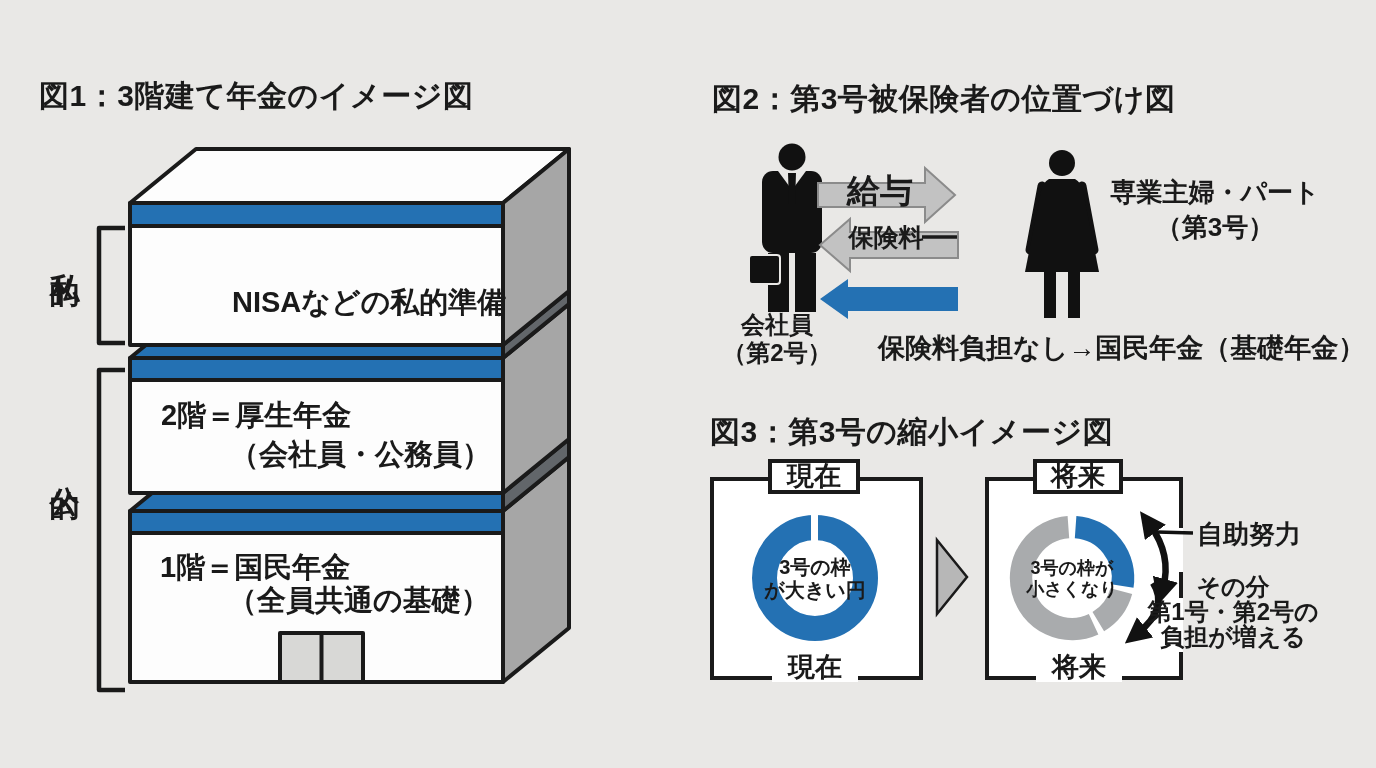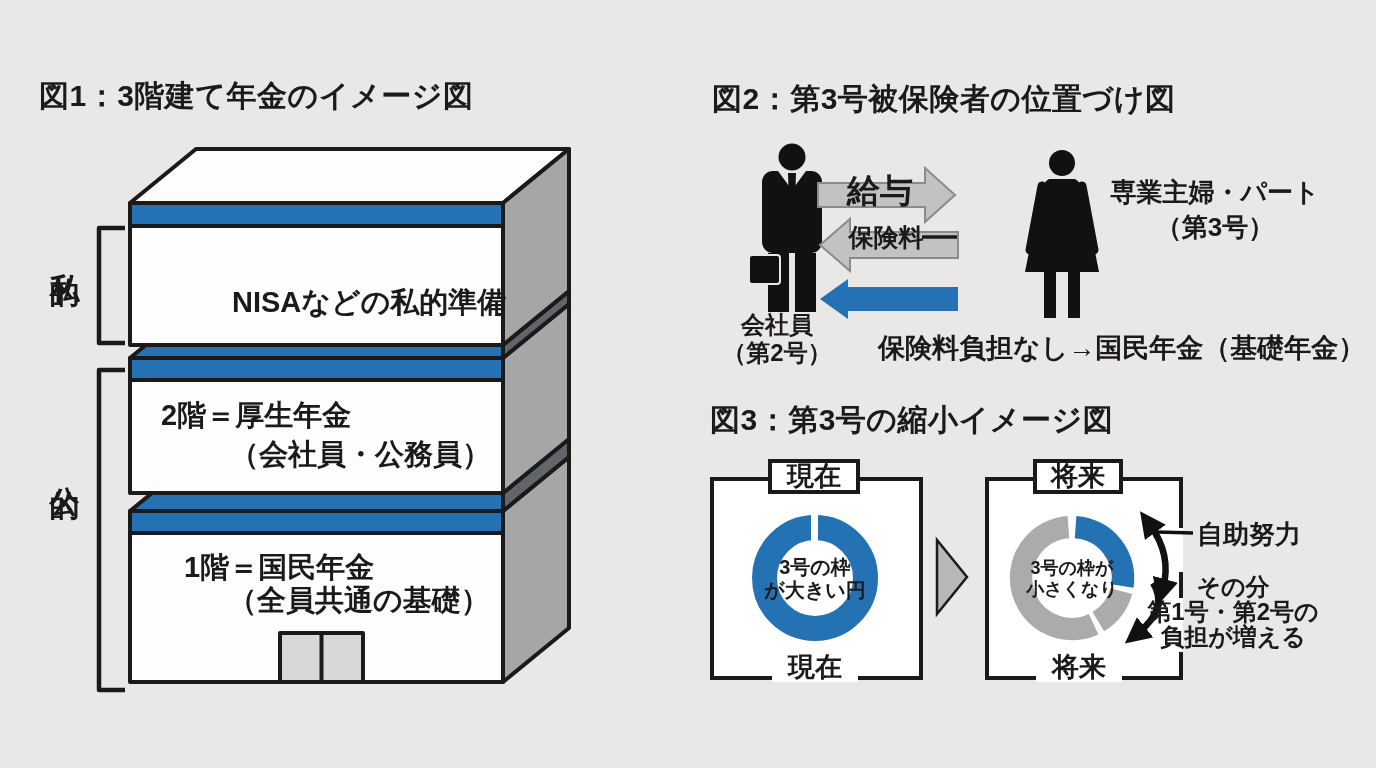--- a/index.html
+++ b/index.html
@@ -81,21 +81,21 @@
       <path d="M85,240 H59 V560 H85" fill="none" stroke-width="4.5"></path>
     </g>
   </svg>
 
   <div class="txt v-label z3" style="left:48px;top:250px;">私的</div>
   <div class="txt v-label z3" style="left:48px;top:463px;">公的</div>
 
   <div class="txt floor-text z3" style="left:232px;top:287px;">NISAなどの私的準備</div>
   <div class="txt floor-text z3" style="left:161px;top:400px;">2階＝厚生年金</div>
   <div class="txt floor-text z3" style="left:230px;top:439px;">（会社員・公務員）</div>
-  <div class="txt floor-text z3" style="left:160px;top:552px;margin-left:24px;">1階＝国民年金</div>
+  <div class="txt floor-text z3" style="left:160px;top:552px;">1階＝国民年金</div>
   <div class="txt floor-text z3" style="left:228px;top:585px;">（全員共通の基礎）</div>
 
   <div class="txt fig-title" style="left:712px;top:83px;">図2：第3号被保険者の位置づけ図</div>
 
   <svg id="fig2-svg" width="656" height="250" viewBox="0 0 656 250">
 
     <g fill="#111111">
       <circle cx="72" cy="27" r="13.5"></circle>
       <rect x="42" y="41" width="60" height="82" rx="11"></rect>
       <polygon points="58,41 86,41 72,60" fill="#e9e8e6"></polygon>
@@ -126,21 +126,21 @@
   <div class="txt ctr z3" style="left:836px;top:224px;width:100px;font-size:25px;">保険料</div>
 
   <div class="txt ctr z3" style="left:707px;top:312px;width:140px;font-size:24px;">会社員</div>
   <div class="txt ctr z3" style="left:707px;top:340px;width:140px;font-size:24px;">（第2号）</div>
 
   <div class="txt ctr z3" style="left:1100px;top:178px;width:230px;font-size:26px;">専業主婦・パート</div>
   <div class="txt ctr z3" style="left:1100px;top:213px;width:230px;font-size:26px;">（第3号）</div>
 
   <div class="txt ctr z3" style="left:878px;top:334px;width:445px;font-size:27px;">保険料負担なし→国民年金（基礎年金）</div>
 
-  <div class="txt fig-title" style="left:710px;top:404px;">図3：第3号の縮小イメージ図</div>
+  <div class="txt fig-title" style="left:710px;top:416px;">図3：第3号の縮小イメージ図</div>
 
   <div class="panel-box" style="left:710px;top:477px;width:213px;height:203px;"></div>
   <div class="panel-box no-right" style="left:985px;top:477px;width:198px;height:203px;"></div>
 
   <svg id="fig3-svg" width="686" height="280" viewBox="0 0 686 280">
     <defs>
       <marker id="ah" viewBox="0 0 10 10" refX="3.5" refY="5" markerWidth="4" markerHeight="4" orient="auto-start-reverse">
         <path d="M0,0 L10,5 L0,10 Z" fill="#111111"></path>
       </marker>
     </defs>

